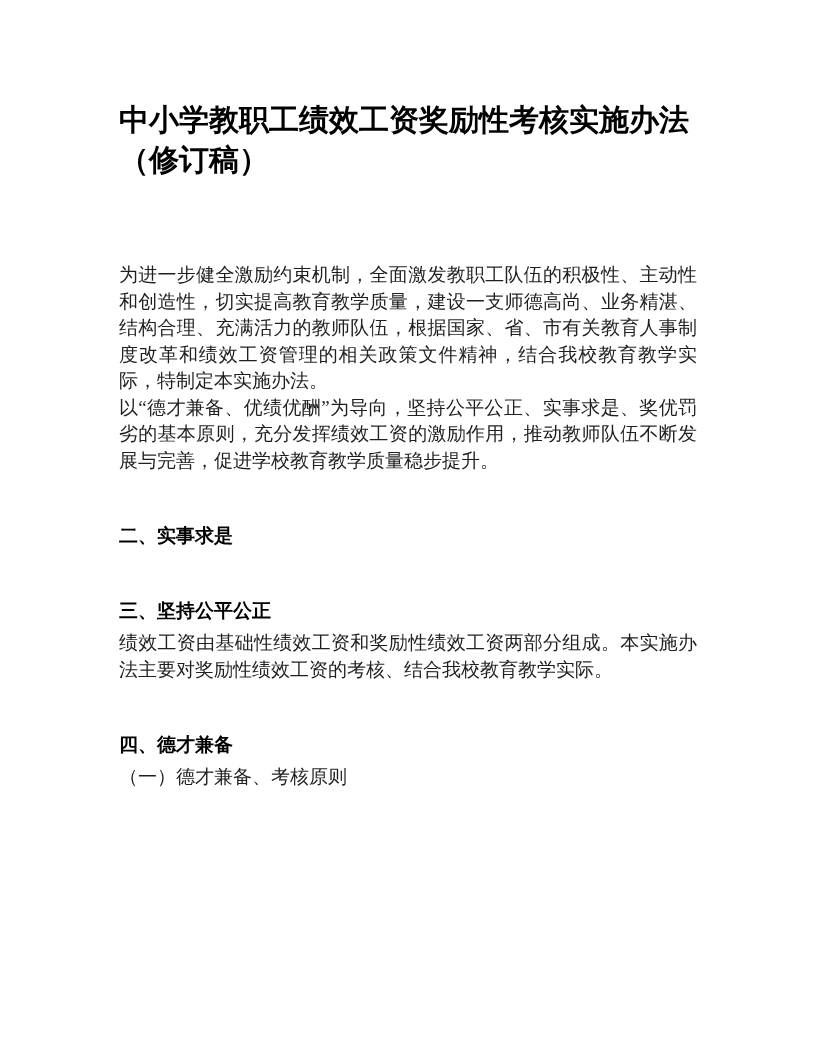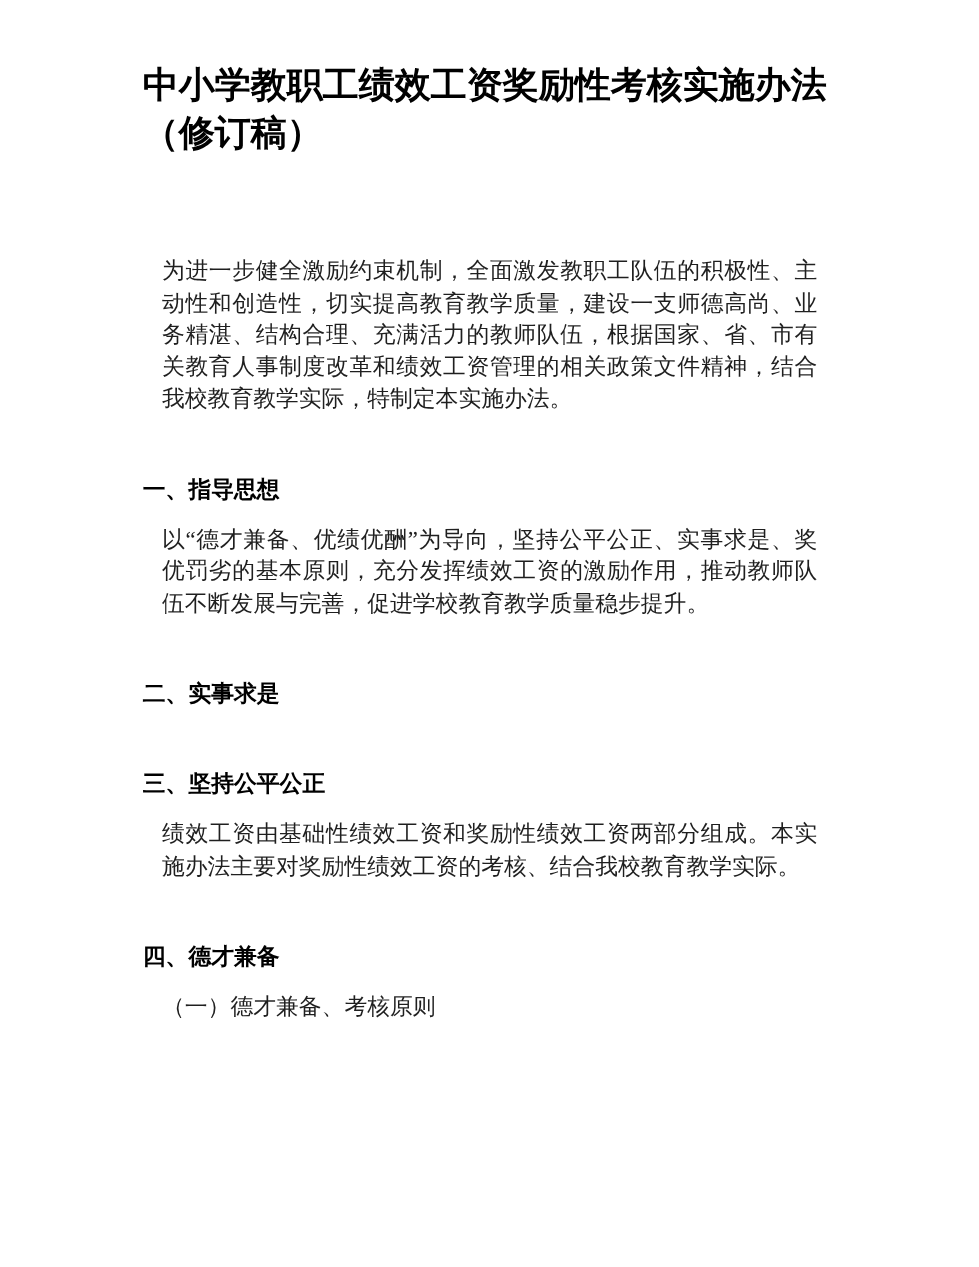--- a/index.html
+++ b/index.html
@@ -9,61 +9,60 @@
   }
   body {
     width: 816px;
     height: 1056px;
     font-family: "Liberation Serif", serif;
   }
   .page {
     box-sizing: border-box;
     width: 816px;
     height: 1056px;
-    padding: 52px 119px 40px 119px;
+    padding: 100px 119px 40px 119px;
     background: #ffffff;
     overflow: hidden;
   }
   .doc-title {
     margin: 0 0 82px 0;
     font-size: 30px;
     line-height: 40px;
     font-weight: bold;
     color: #000000;
     text-align: left;
   }
   .section-heading {
     margin: 48px 0 6px 0;
     font-size: 19px;
     line-height: 27px;
     font-weight: bold;
     color: #000000;
   }
   .body-text {
-    margin: 16px;
+    margin: 0;
     font-size: 19px;
     line-height: 26.5px;
     color: #1f1f1f;
     text-align: justify;
     text-justify: inter-character;
   }
   .intro {
     margin-top: 0;
   }
 </style>
 </head>
 <body>
 
 <div class="page">
 
   <h1 class="doc-title">中小学教职工绩效工资奖励性考核实施办法（修订稿）</h1>
 
   <p class="body-text intro">为进一步健全激励约束机制，全面激发教职工队伍的积极性、主动性和创造性，切实提高教育教学质量，建设一支师德高尚、业务精湛、结构合理、充满活力的教师队伍，根据国家、省、市有关教育人事制度改革和绩效工资管理的相关政策文件精神，结合我校教育教学实际，特制定本实施办法。</p>
 
-  <h2 class="section-heading">一、指导思想</h2>
   <p class="body-text">以“德才兼备、优绩优酬”为导向，坚持公平公正、实事求是、奖优罚劣的基本原则，充分发挥绩效工资的激励作用，推动教师队伍不断发展与完善，促进学校教育教学质量稳步提升。</p>
 
   <h2 class="section-heading">二、实事求是</h2>
 
   <h2 class="section-heading">三、坚持公平公正</h2>
   <p class="body-text">绩效工资由基础性绩效工资和奖励性绩效工资两部分组成。本实施办法主要对奖励性绩效工资的考核、结合我校教育教学实际。</p>
 
   <h2 class="section-heading">四、德才兼备</h2>
   <p class="body-text">（一）德才兼备、考核原则</p>
 

